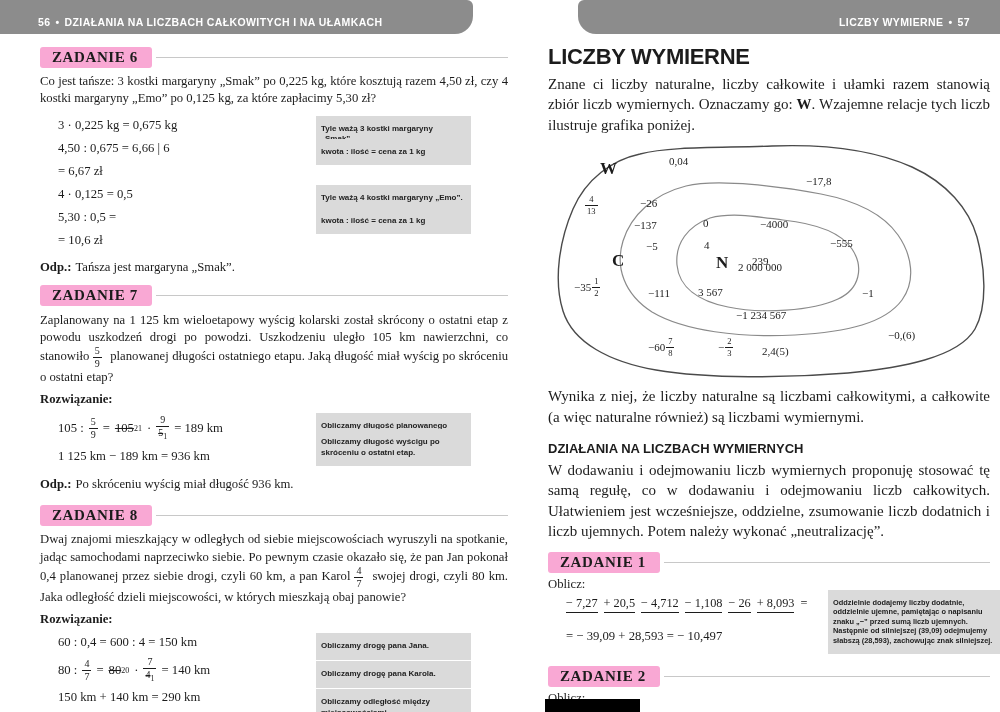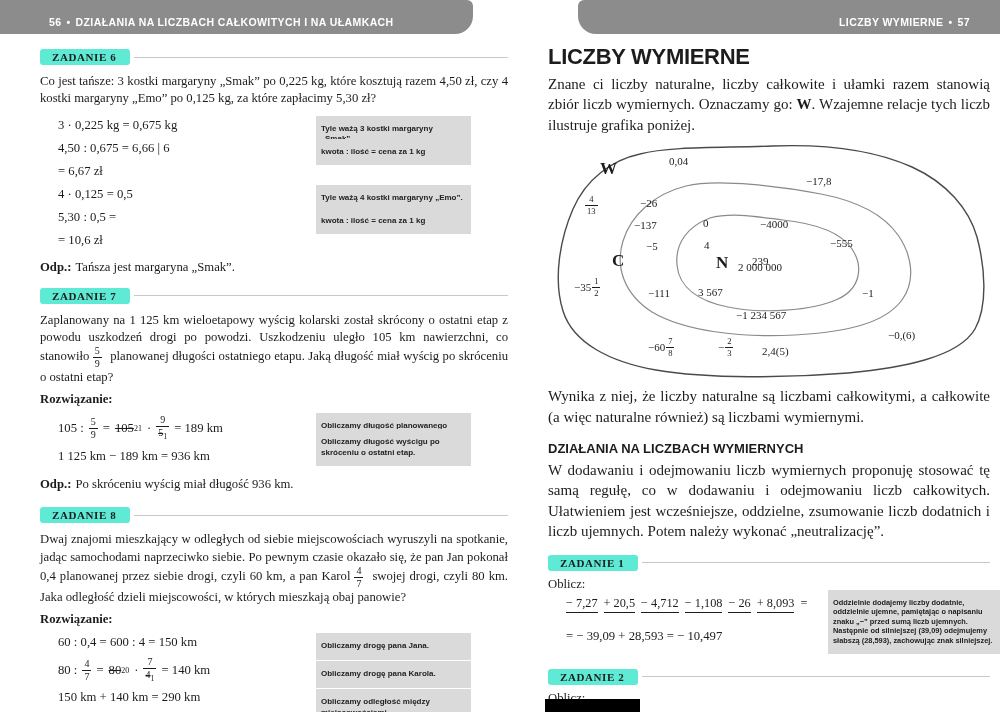--- a/index.html
+++ b/index.html
@@ -4,33 +4,33 @@
 <style>
   html,body{margin:0;padding:0;}
   body{width:1000px;height:712px;background:#ffffff;position:relative;overflow:hidden;
        font-family:"Liberation Serif",serif;color:#1c1c1c;}
   .spread{position:absolute;inset:0;}
 
   
   .hbar{position:absolute;top:0;height:34px;background:#8c8c8c;color:#fff;
         font-family:"Liberation Sans",sans-serif;font-weight:bold;font-size:10.5px;
         letter-spacing:.4px;display:flex;align-items:flex-end;box-sizing:border-box;padding-bottom:6px;}
-  .hbar-left{left:0;width:473px;border-radius:0 6px 18px 0;padding-left:49px;}
+  .hbar-left{left:0;width:473px;border-radius:0 6px 18px 0;padding-left:38px;}
   .hbar-right{left:578px;width:422px;border-radius:6px 0 0 18px;justify-content:flex-end;padding-right:30px;}
   .hbar .hsep{margin:0 5px;}
 
   
   .page{position:absolute;top:48px;}
   .page-left{left:40px;width:468px;}
   .page-right{left:548px;top:44px;width:442px;}
 
   
   .zhead{display:flex;align-items:center;height:18px;}
-  .zbox{background:#5eead4;border-radius:3px;padding:2px 14px 2px 12px;font-weight:bold;
-        font-size:11px;letter-spacing:.6px;white-space:nowrap;}
+  .zbox{background:#f9a8d4;border-radius:3px;padding:2px 14px 2px 12px;font-weight:bold;
+        font-size:15px;letter-spacing:.6px;white-space:nowrap;}
   .zrule{flex:1;height:1px;background:#c8c8c8;margin-left:4px;}
 
   
   .task{font-size:12.7px;line-height:1.36;text-align:justify;margin:7px 0 6px 0;}
   .rozw{font-weight:bold;font-size:12.7px;margin:6px 0 4px 0;}
   .odp{font-size:12.7px;margin:6px 0 12px 0;}
   .odp b{margin-right:4px;}
 
   
   .calc{position:relative;margin-left:18px;font-size:12.7px;}

